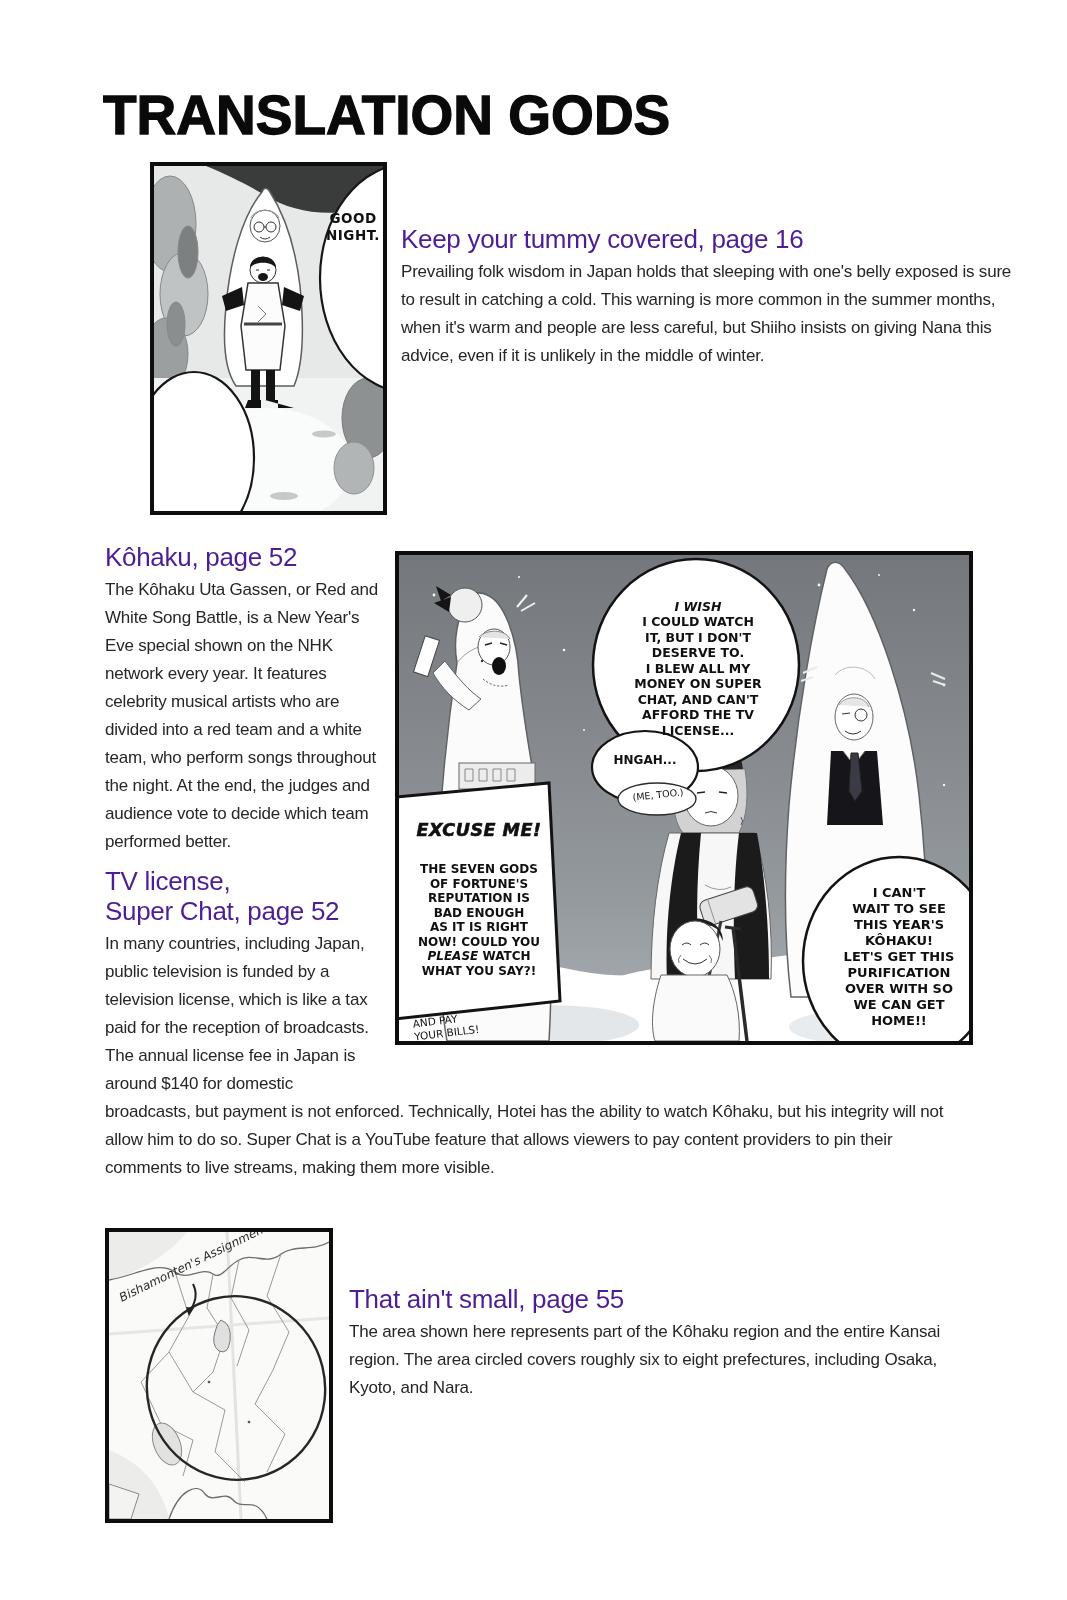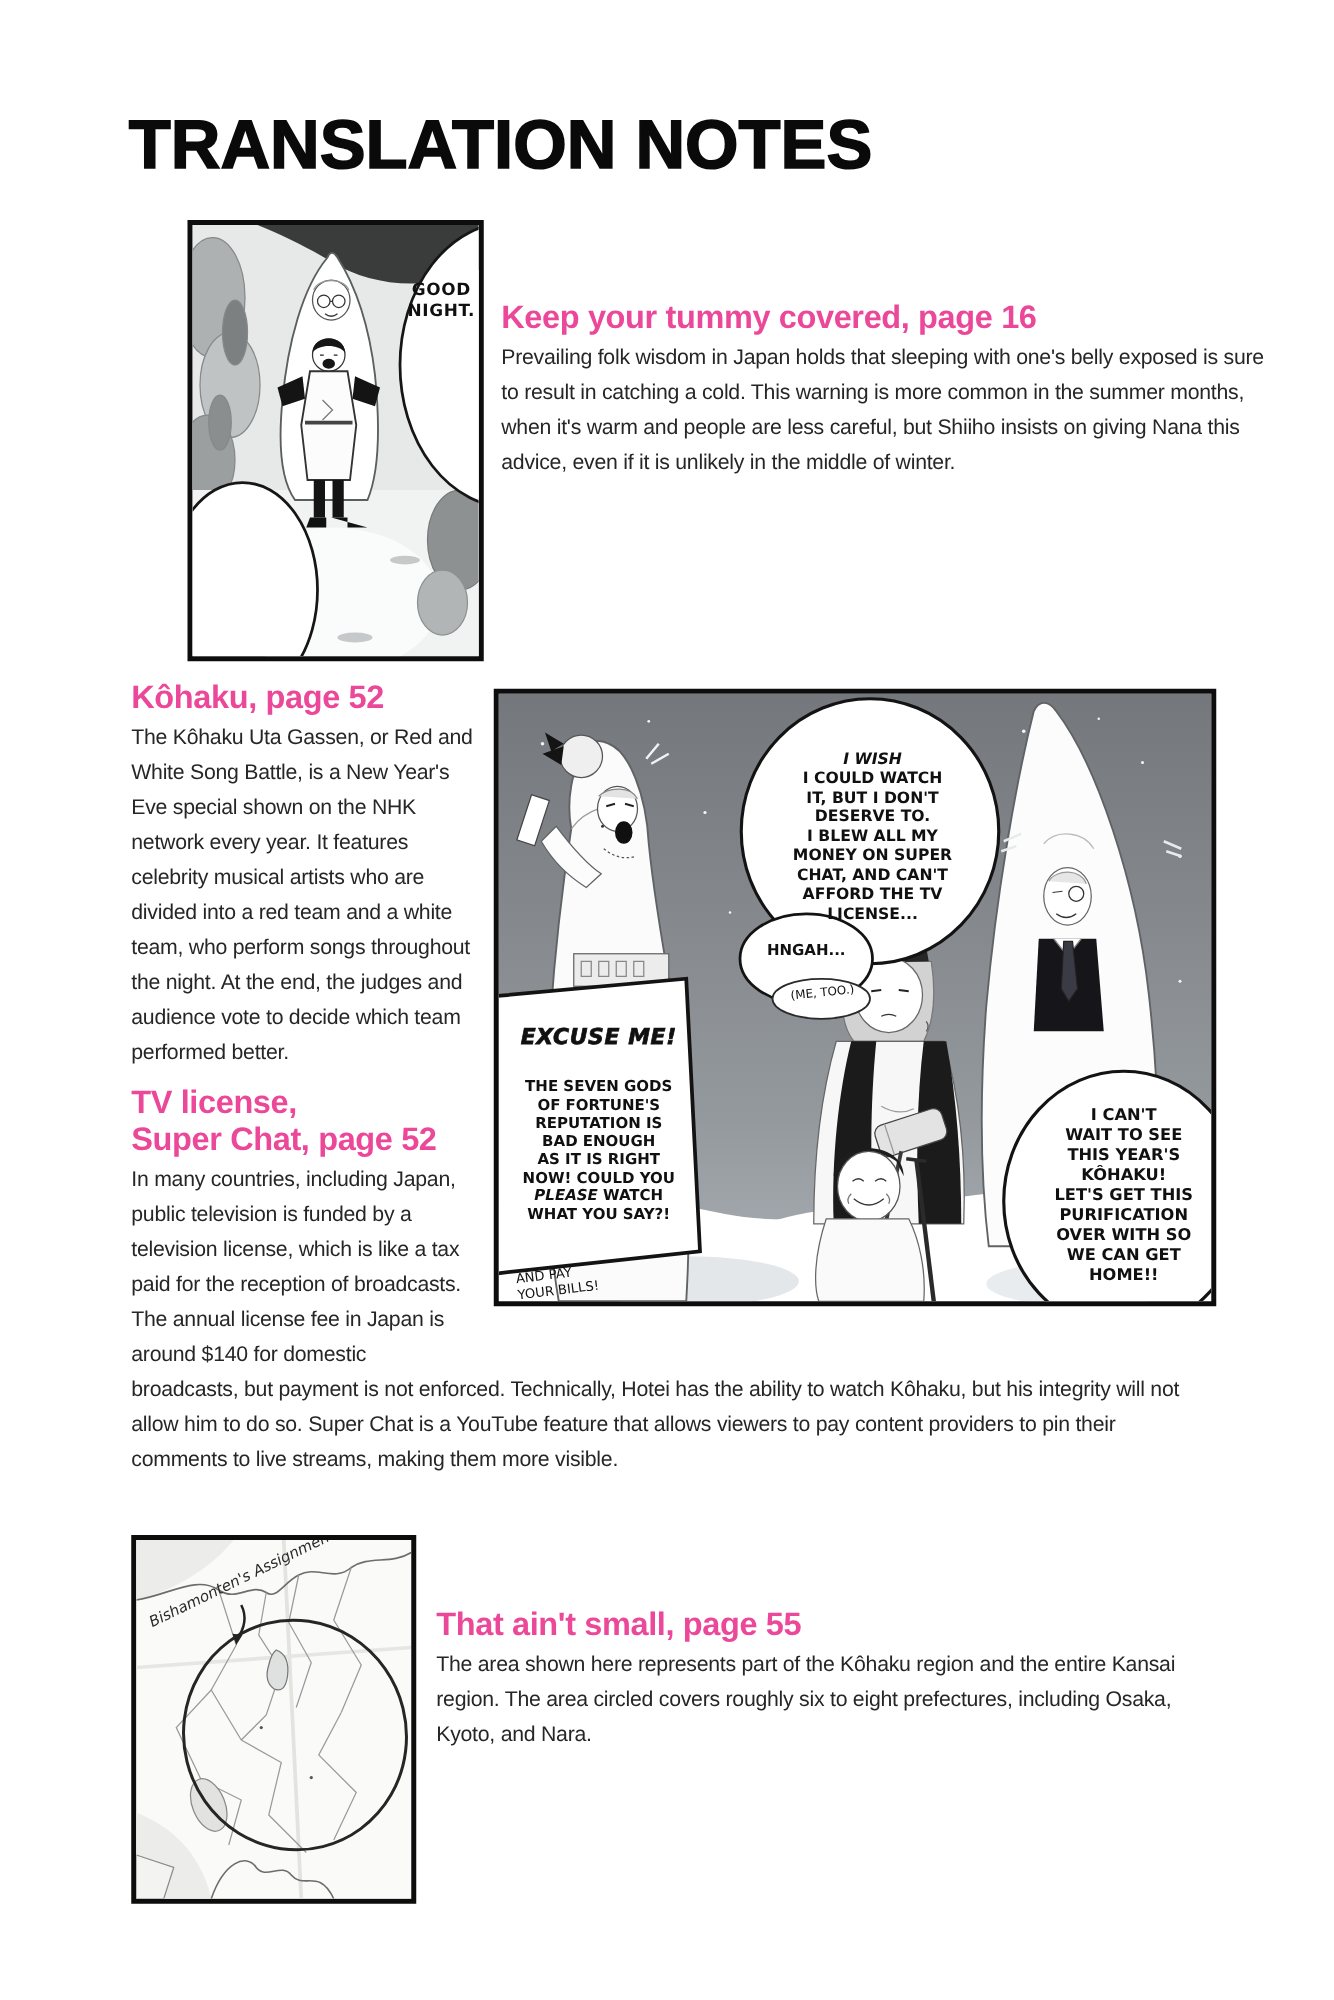--- a/index.html
+++ b/index.html
@@ -2,24 +2,24 @@
 <html><head>
 <meta charset="utf-8">
 <style>
   html,body{margin:0;padding:0;background:#ffffff;}
   .page{position:relative;width:1067px;height:1600px;background:#fff;overflow:hidden;
         font-family:"Liberation Sans",sans-serif;color:#232323;}
   
   .page-title{position:absolute;left:103px;top:84px;margin:0;font-size:55px;line-height:62px;
       font-weight:bold;color:#0a0a0a;-webkit-text-stroke:1.3px #0a0a0a;letter-spacing:0px;}
   .sec{position:absolute;left:105px;width:868px;}
-  .sec1{top:174px;padding-left:45px;}
+  .sec1{top:160px;padding-left:45px;}
   .sec2{top:536px;}
   .sec3{top:1226px;}
-  .note-heading{margin:0;font-size:26px;line-height:30px;font-weight:bold;color:#ec4899;letter-spacing:-0.3px;}
+  .note-heading{margin:0;font-size:26px;line-height:30px;font-weight:normal;color:#4c1d95;letter-spacing:-0.3px;}
   .note-body{margin:4px 0 0 0;font-size:17px;line-height:28px;letter-spacing:-0.2px;color:#262626;}
   .preline{white-space:pre-line;}
   .h-offset1{margin-top:64px;}
   .h-offset2{margin-top:6px;}
   .h-offset3{margin-top:10px;}
   .h-offset4{margin-top:58px;}
   
   .panel{position:relative;background:#fff;border:4px solid #0d0d0d;overflow:hidden;box-sizing:content-box;}
   .panel1{float:left;width:229px;height:345px;margin:2px 14px 8px 0;}
   .panel2{float:right;width:570px;height:486px;margin:15px 0 45px 16px;}
@@ -43,21 +43,21 @@
   .emph{font-style:italic;}
   .t-map{position:absolute;left:8px;top:60px;width:170px;font-family:"DejaVu Sans",sans-serif;
         font-size:12px;font-style:italic;color:#2a2a2a;transform:rotate(-26deg);transform-origin:left top;
         text-align:left;}
 </style>
 </head>
 <body>
 
 <div class="page">
 
-  <h1 class="page-title">TRANSLATION NOTES</h1>
+  <h1 class="page-title">TRANSLATION GODS</h1>
 
   <section class="sec sec1">
     <div class="panel panel1">
       <svg width="229" height="345" viewBox="0 0 229 345">
         <rect width="229" height="345" fill="#e7e8e8"></rect>
 
         <path d="M52,0 H229 V36 C185,54 142,48 112,30 C96,20 72,8 52,0 Z" fill="#3a3c3c"></path>
 
         <g stroke="#858989" stroke-width="1">
           <ellipse cx="16" cy="58" rx="26" ry="48" fill="#aeb1b1"></ellipse>

